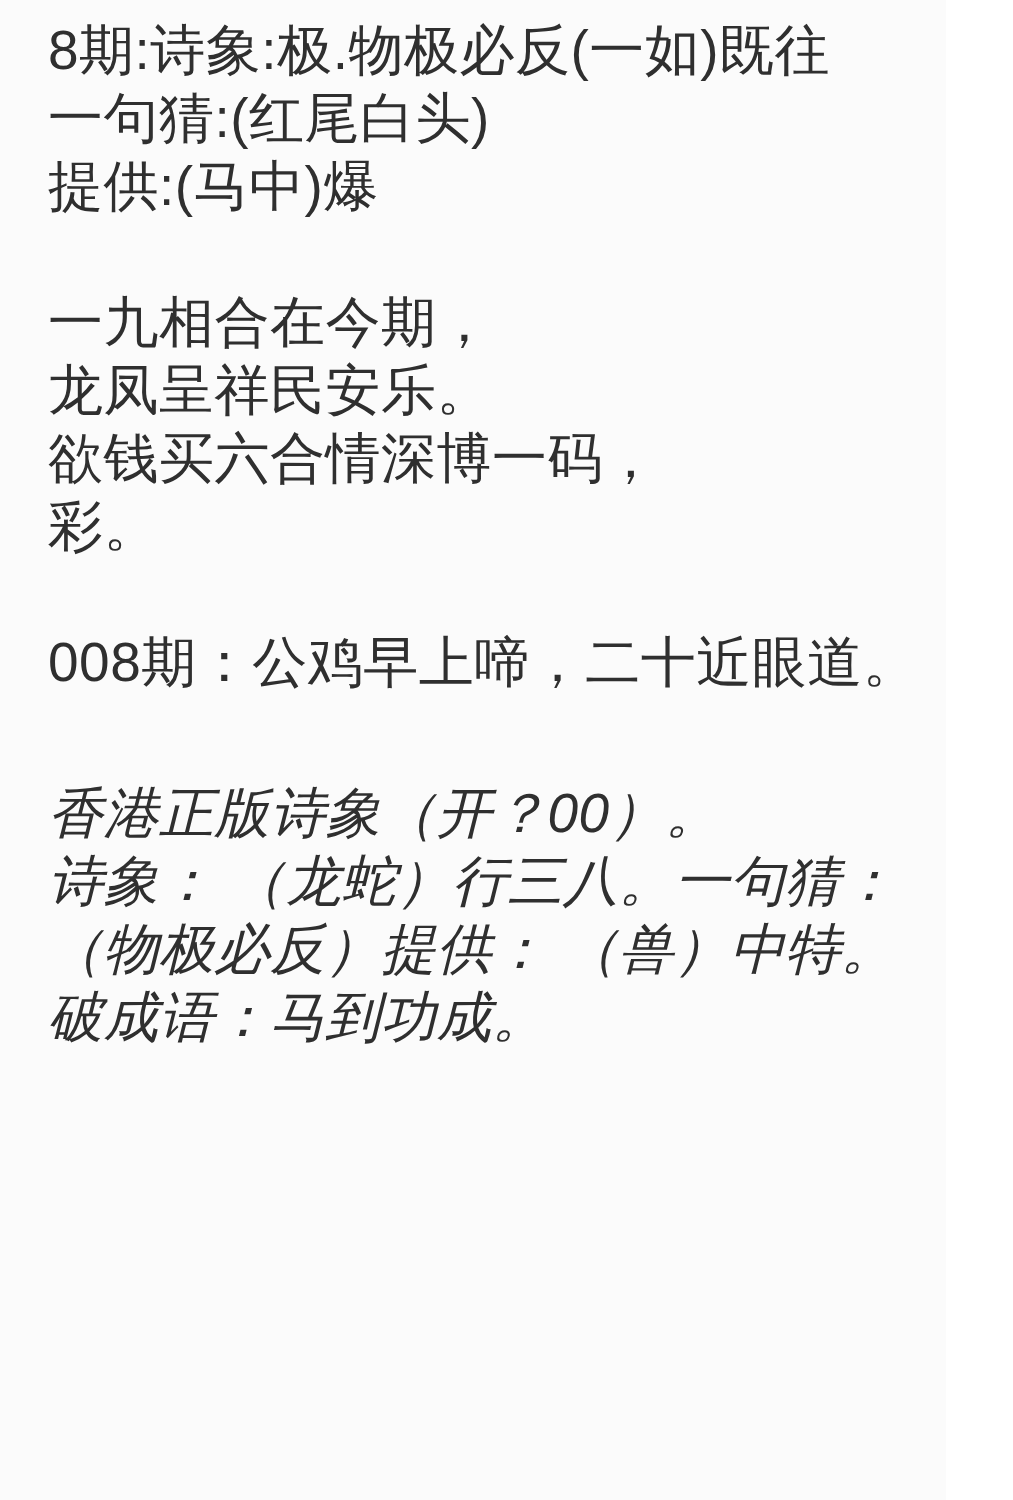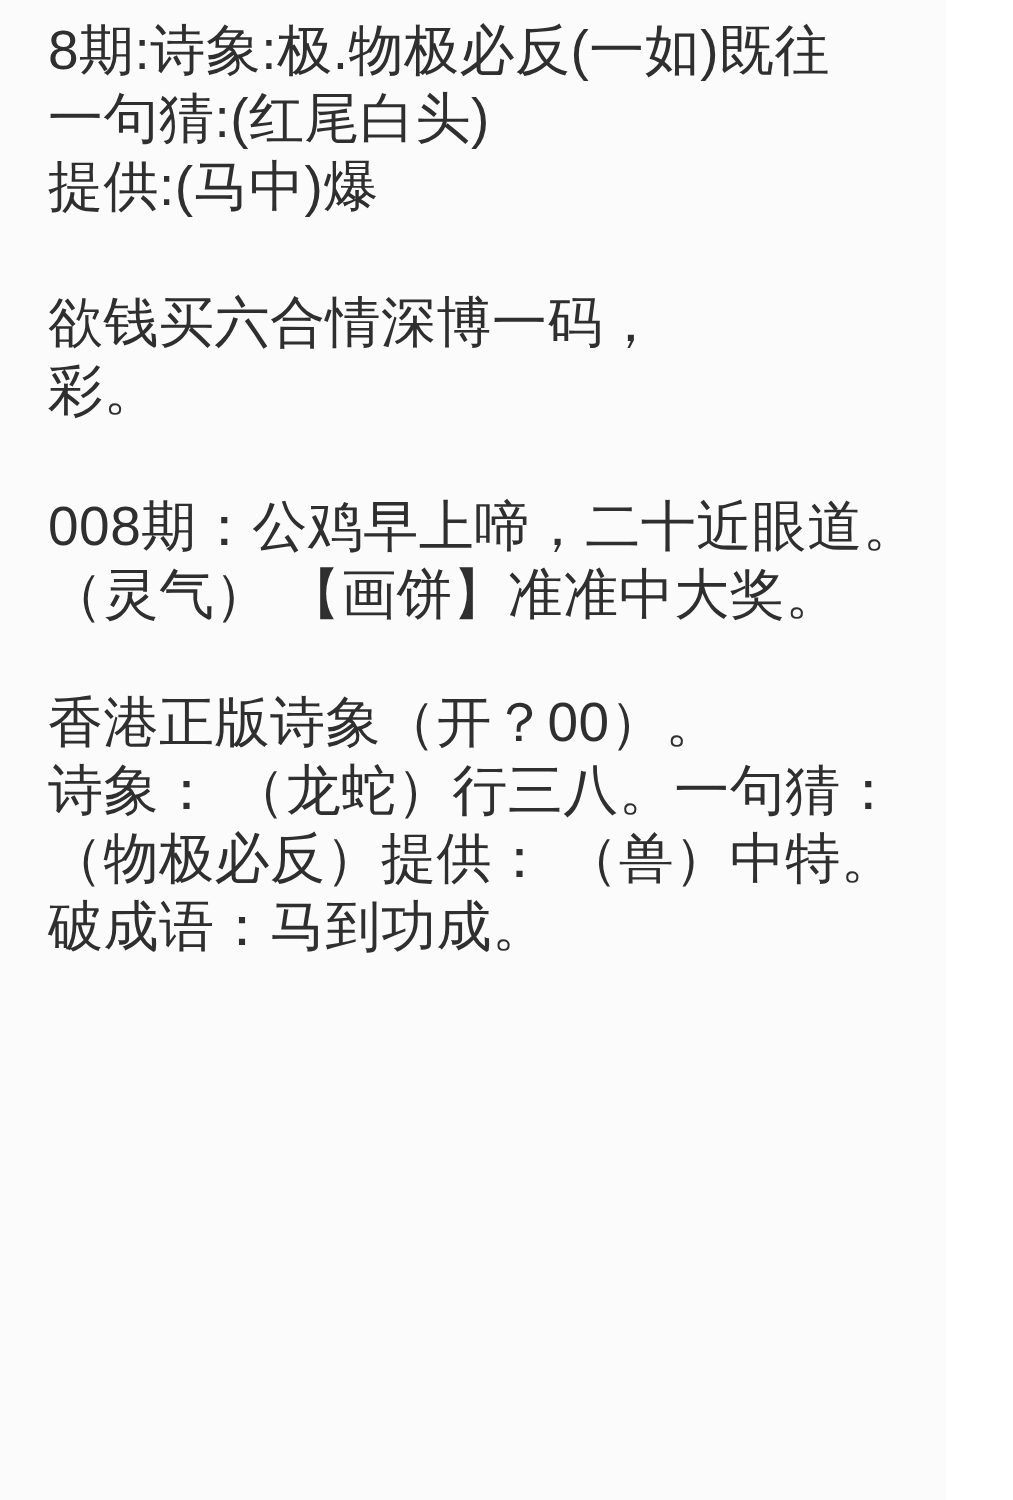--- a/index.html
+++ b/index.html
@@ -17,50 +17,52 @@
     line-height: 68px;
     box-sizing: border-box;
     padding: 16px 40px 12px 48px;
     overflow: hidden;
     letter-spacing: 0.5px;
   }
   .block {
     margin: 0 0 68px 0;
   }
   .block.gap-2 {
-    margin-bottom: 60px;
+    margin-bottom: 83px;
   }
   .block:last-child {
     margin-bottom: 0;
+    font-style: italic;
   }
   .line {
     white-space: pre;
     font-weight: 400;
   }
 </style>
 </head>
 <body>
 
 <main class="page" style="background: rgb(251, 251, 251); color: rgb(47, 47, 47);">
 
   <section class="block">
     <div class="line">8期:诗象:极.物极必反(一如)既往</div>
     <div class="line">一句猜:(红尾白头)</div>
     <div class="line">提供:(马中)爆</div>
   </section>
 
   <section class="block">
+    <div class="line">一九相合在今期，</div>
+    <div class="line">龙凤呈祥民安乐。</div>
     <div class="line">欲钱买六合情深博一码，</div>
     <div class="line">彩。</div>
   </section>
 
 
   <section class="block gap-2">
     <div class="line">008期：公鸡早上啼，二十近眼道。</div>
-    <div class="line">（灵气） 【画饼】准准中大奖。</div>
   </section>
 
   <section class="block">
     <div class="line">香港正版诗象（开？00）。</div>
     <div class="line">诗象： （龙蛇）行三八。一句猜：</div>
     <div class="line">（物极必反）提供： （兽）中特。</div>
     <div class="line">破成语：马到功成。</div>
   </section>
 
 </main>

